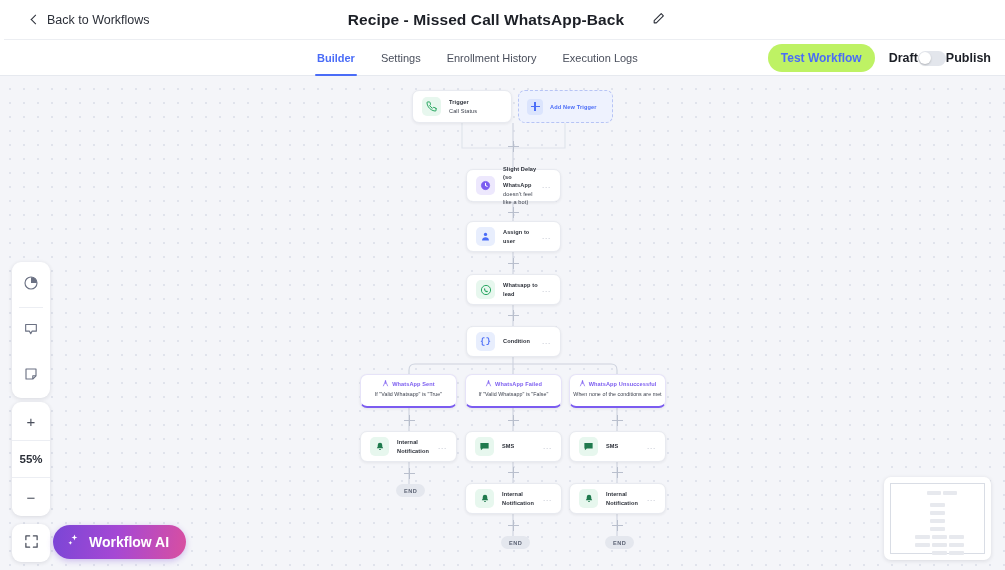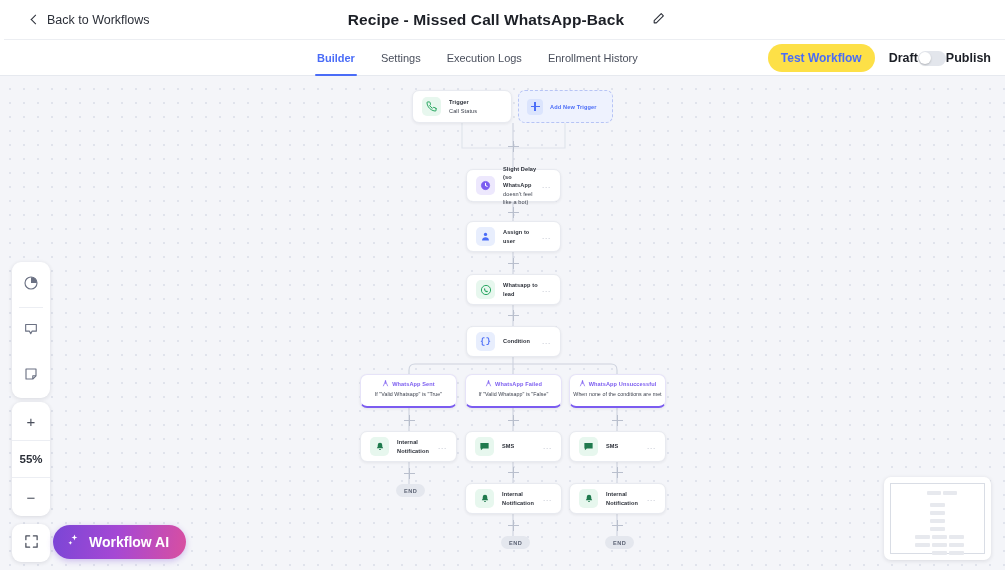--- a/index.html
+++ b/index.html
@@ -47,21 +47,21 @@
     position: relative; padding: 0 2px;
   }
   .tab.active { color: #4a6cf7; font-weight: bold; }
   .tab.active::after {
     content: ""; position: absolute; left: 0; right: 0; bottom: 0;
     height: 2.5px; background: #4a6cf7; border-radius: 2px;
   }
   .tabbar-right { position: absolute; right: 14px; top: 0; height: 36px;
                   display: flex; align-items: center; gap: 14px; }
   .test-wf {
-    background: #fde047; color: #4a6cf7; font-size: 12px; font-weight: bold;
+    background: #bef264; color: #4a6cf7; font-size: 12px; font-weight: bold;
     border: none; border-radius: 14px; padding: 7px 13px; cursor: pointer;
     font-family: "Liberation Sans", sans-serif;
   }
   .toggle-group { display: flex; align-items: center; gap: 0; }
   .toggle-lbl { font-size: 12.5px; color: #1c1f26; font-weight: bold; }
   .switch {
     width: 28px; height: 15px; border-radius: 9px; background: #e3e6ec;
     position: relative; cursor: pointer; flex: none;
   }
   .switch .knob {
@@ -224,22 +224,22 @@
         </svg>
       </span>
     </div>
 
   </div>
 
   <div class="tabbar">
     <div class="tabs">
       <div class="tab active">Builder</div>
       <div class="tab">Settings</div>
+      <div class="tab">Enrollment History</div>
       <div class="tab">Execution Logs</div>
-      <div class="tab">Enrollment History</div>
     </div>
     <div class="tabbar-right">
       <button class="test-wf">Test Workflow</button>
       <div class="toggle-group">
         <span class="toggle-lbl">Draft</span>
         <div class="switch">
           <div class="knob"></div>
         </div>
         <span class="toggle-lbl">Publish</span>
       </div>

